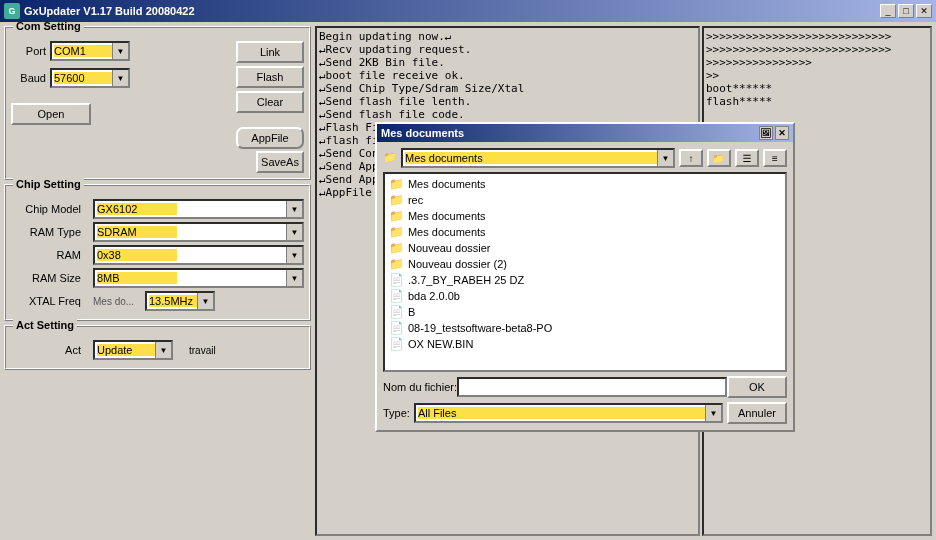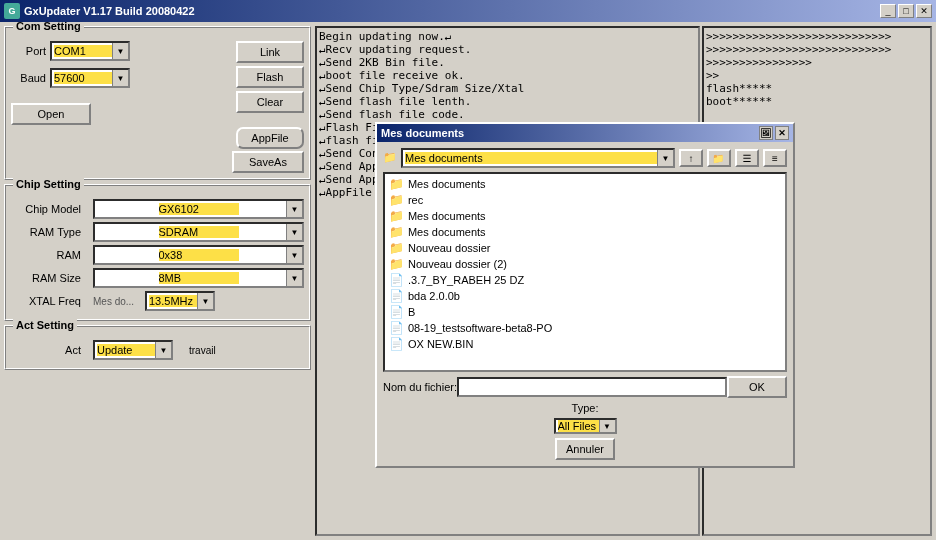--- a/index.html
+++ b/index.html
@@ -206,21 +206,20 @@
       gap: 12px;
       margin-bottom: 3px;
     }
     .chip-label {
       width: 70px;
       text-align: right;
       font-size: 11px;
     }
     .chip-select {
       flex: 1;
-      justify-content: center;
     }
 
     
     .file-area {
       display: flex;
       flex-direction: column;
       gap: 2px;
       margin-top: 2px;
     }
 
@@ -415,21 +414,21 @@
           </div>
         </div>
         <div class="buttons-col">
           <button class="win-button">Link</button>
           <button class="win-button">Flash</button>
           <button class="win-button">Clear</button>
         </div>
       </div>
       <div class="file-area">
         <button class="win-button" style="width:68px; margin-left:auto;border-radius:7px;">AppFile</button>
-        <button class="win-button" style="width:72px; margin-left:auto;">SaveAs</button>
+        <button class="win-button" style="width:48px; margin-left:auto;">SaveAs</button>
       </div>
     </div>
 
     <div class="group-box chip-setting">
       <div class="group-box-inner"></div>
       <span class="group-label">Chip Setting</span>
       <div class="chip-row">
         <span class="chip-label">Chip Model</span>
         <div class="win-select chip-select">
           <select style="width:80px;">
@@ -507,22 +506,22 @@
   <div class="overlay-container">
     <div style="display:flex; height:100%;">
 
       <div class="log-panel" id="log-panel"><div>Begin updating now.↵</div><div>↵Recv updating request.</div><div>↵Send 2KB Bin file.</div><div>↵boot file receive ok.</div><div>↵Send Chip Type/Sdram Size/Xtal</div><div>↵Send flash file lenth.</div><div>↵Send flash file code.</div><div>↵Flash File length = 25224.↵</div><div>↵flash file receive ok.</div><div>↵Send Control info.</div><div>↵Send App file lenth.</div><div>↵Send App file.</div><div>↵AppFile length = 2097152.↵</div></div>
 
       <div class="right-log-panel" id="right-panel">
           <div>&gt;&gt;&gt;&gt;&gt;&gt;&gt;&gt;&gt;&gt;&gt;&gt;&gt;&gt;&gt;&gt;&gt;&gt;&gt;&gt;&gt;&gt;&gt;&gt;&gt;&gt;&gt;&gt;</div>
           <div>&gt;&gt;&gt;&gt;&gt;&gt;&gt;&gt;&gt;&gt;&gt;&gt;&gt;&gt;&gt;&gt;&gt;&gt;&gt;&gt;&gt;&gt;&gt;&gt;&gt;&gt;&gt;&gt;</div>
           <div>&gt;&gt;&gt;&gt;&gt;&gt;&gt;&gt;&gt;&gt;&gt;&gt;&gt;&gt;&gt;&gt;</div>
           <div>&gt;&gt;</div>
+          <div>boot******</div>
           <div>flash*****</div>
-          <div>boot******</div>
         </div>
     </div>
 
     <div class="file-dialog" style="top:100px; left:60px; width:420px;">
       <div class="file-dialog-title">
         <span style="flex:1;">Mes documents</span>
         <div style="display:flex; gap:2px;">
           <span style="width:14px; height:14px; background:#d4d0c8; color:#000; font-size:9px; display:flex; align-items:center; justify-content:center; cursor:pointer; border:1px solid #808080;">🖼</span>
           <span style="width:14px; height:14px; background:#d4d0c8; color:#000; font-size:9px; display:flex; align-items:center; justify-content:center; cursor:pointer; border:1px solid #808080;">✕</span>
         </div>
@@ -585,21 +584,21 @@
             <div class="file-list-item">
               <span class="folder-icon">📄</span>
               <span>OX NEW.BIN</span>
             </div>
           </div>
         <div style="margin-top:4px; display:flex; align-items:center; ">
           <span>Nom du fichier:</span>
           <input type="text" class="win-input" style="flex: 1 1 0%;" value="">
           <button class="win-button" style="width:60px;">OK</button>
         </div>
-        <div style="display:flex; align-items:center; gap:4px; margin-top:4px;flex-direction:column;">
+        <div style="display:flex; align-items:center; gap:4px; margin-top:4px;">
           <span>Type:</span>
           <div class="win-select" style="flex:1;">
             <select style="width:100%;">
               <option>All Files</option>
             </select>
             <span class="select-arrow">▼</span>
           </div>
           <button class="win-button" style="width:60px;">Annuler</button>
         </div>
       </div>

